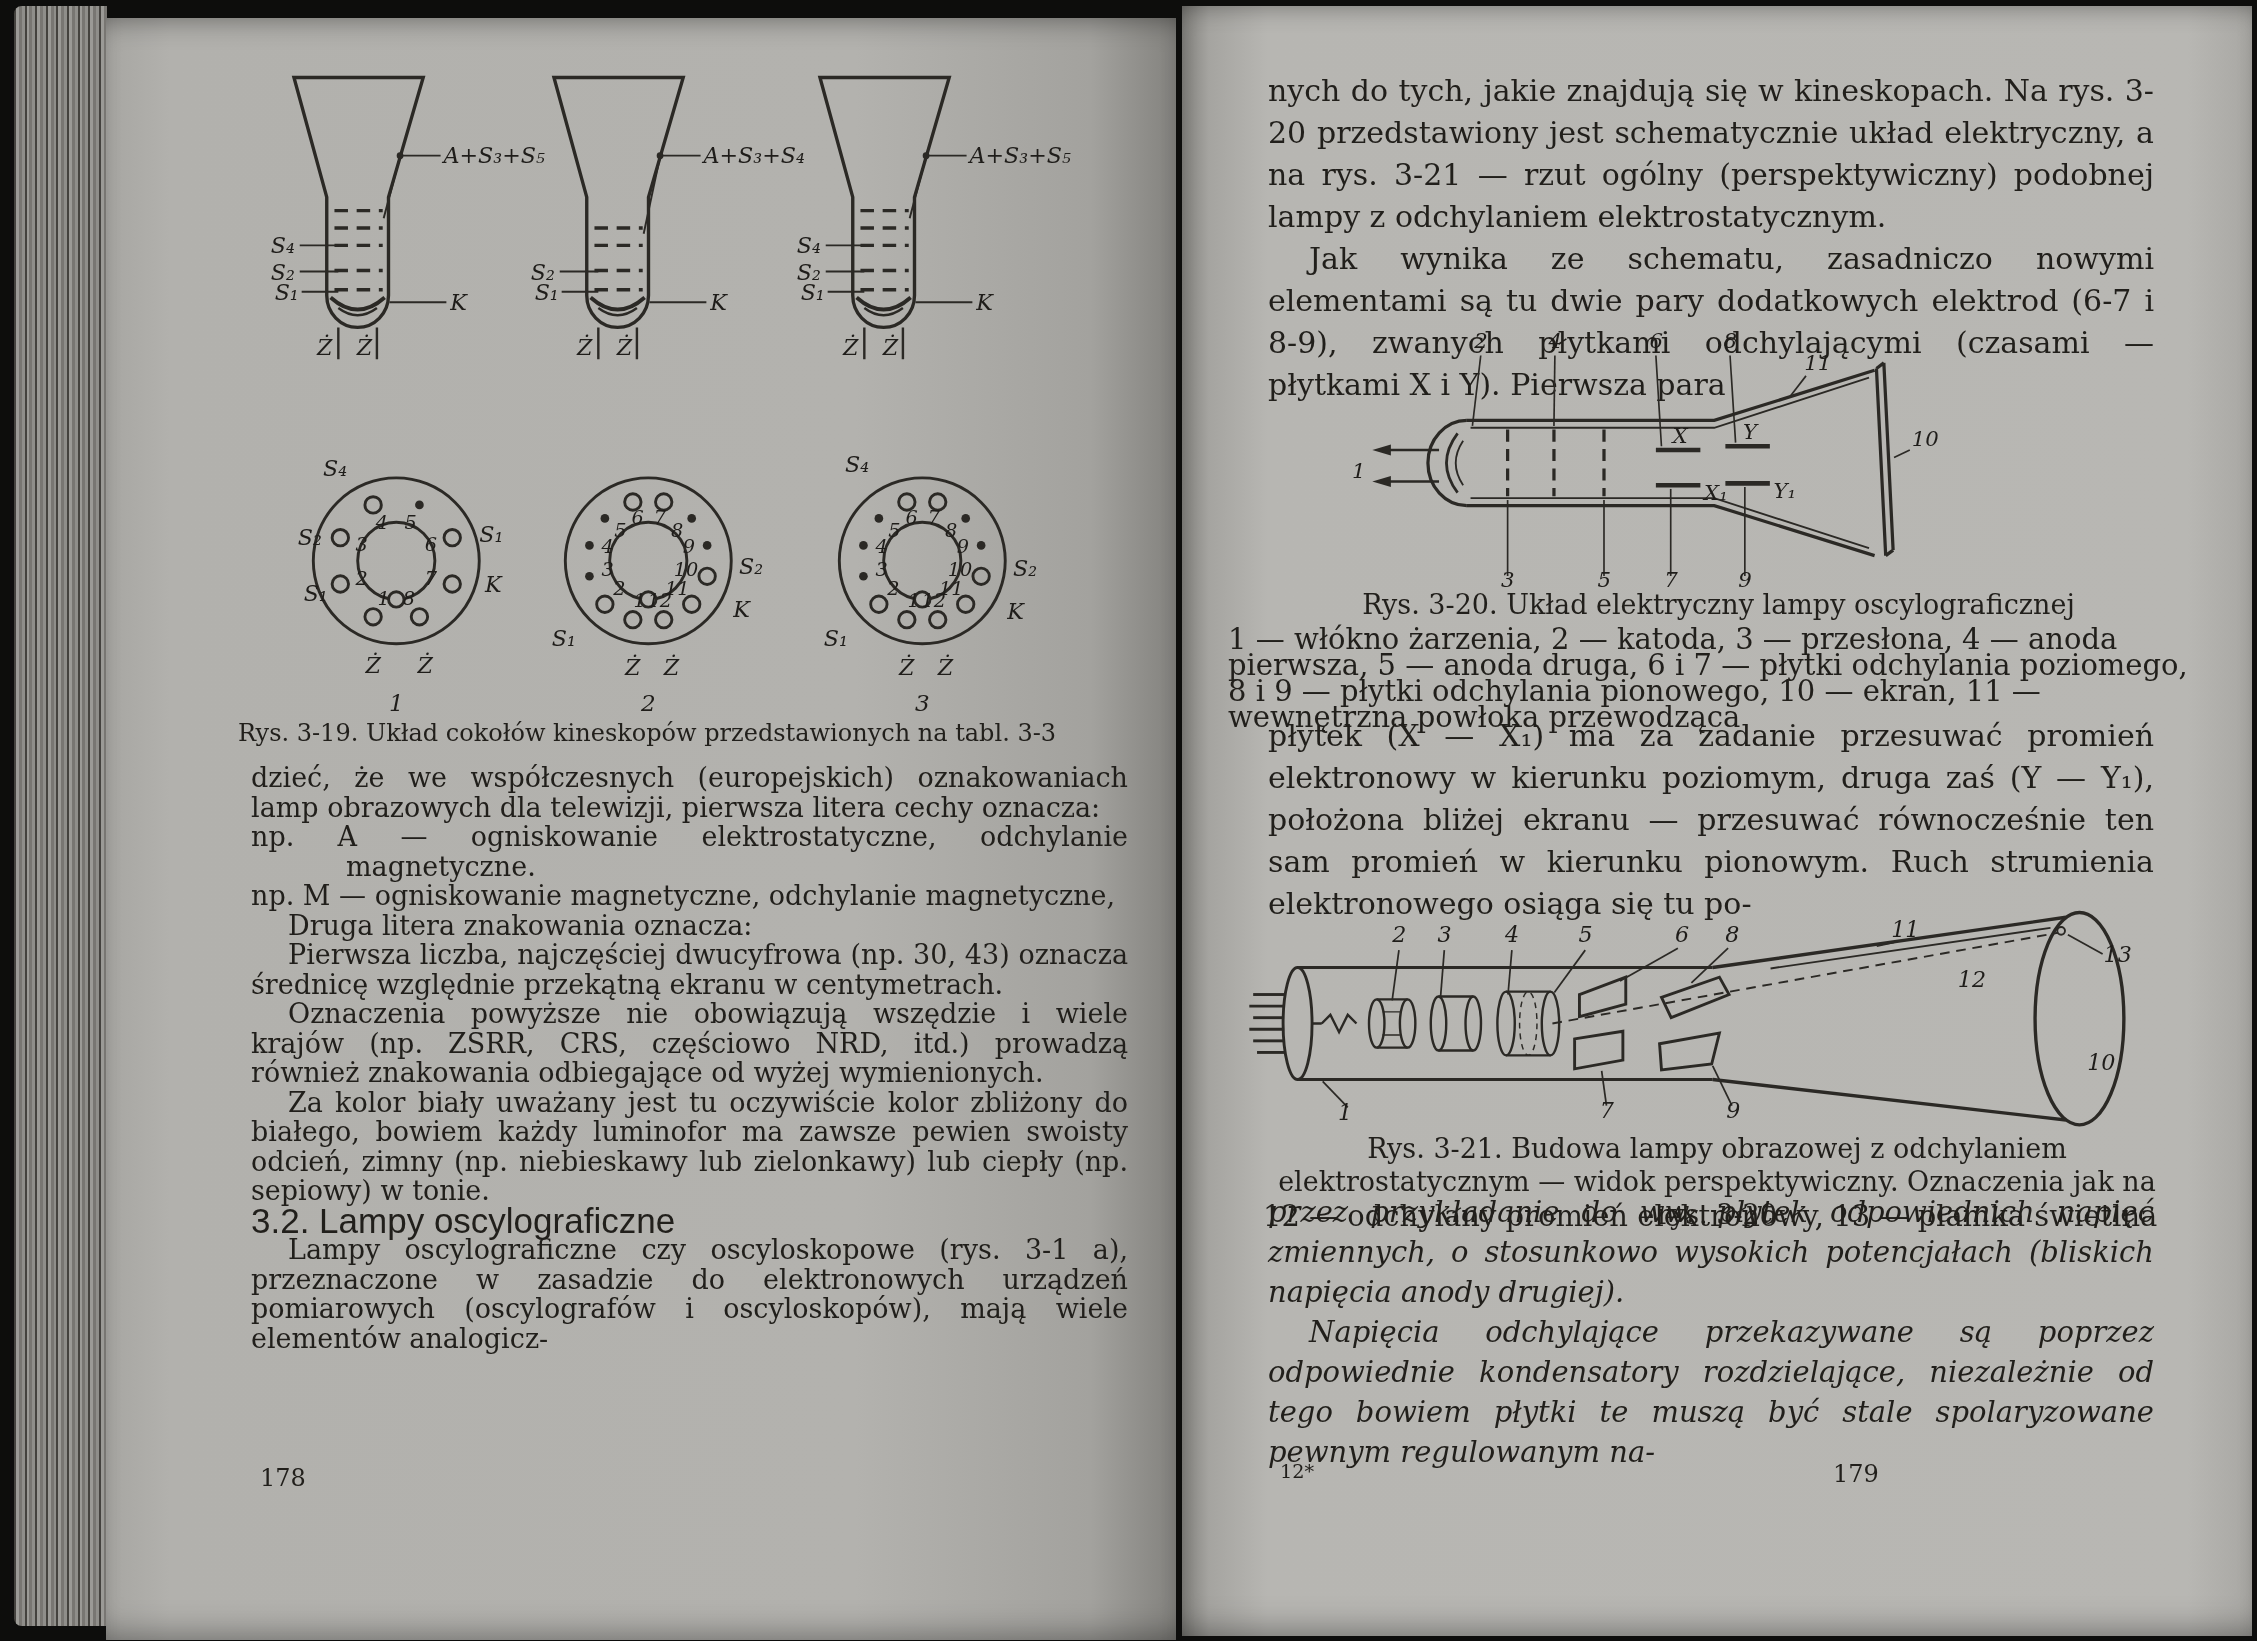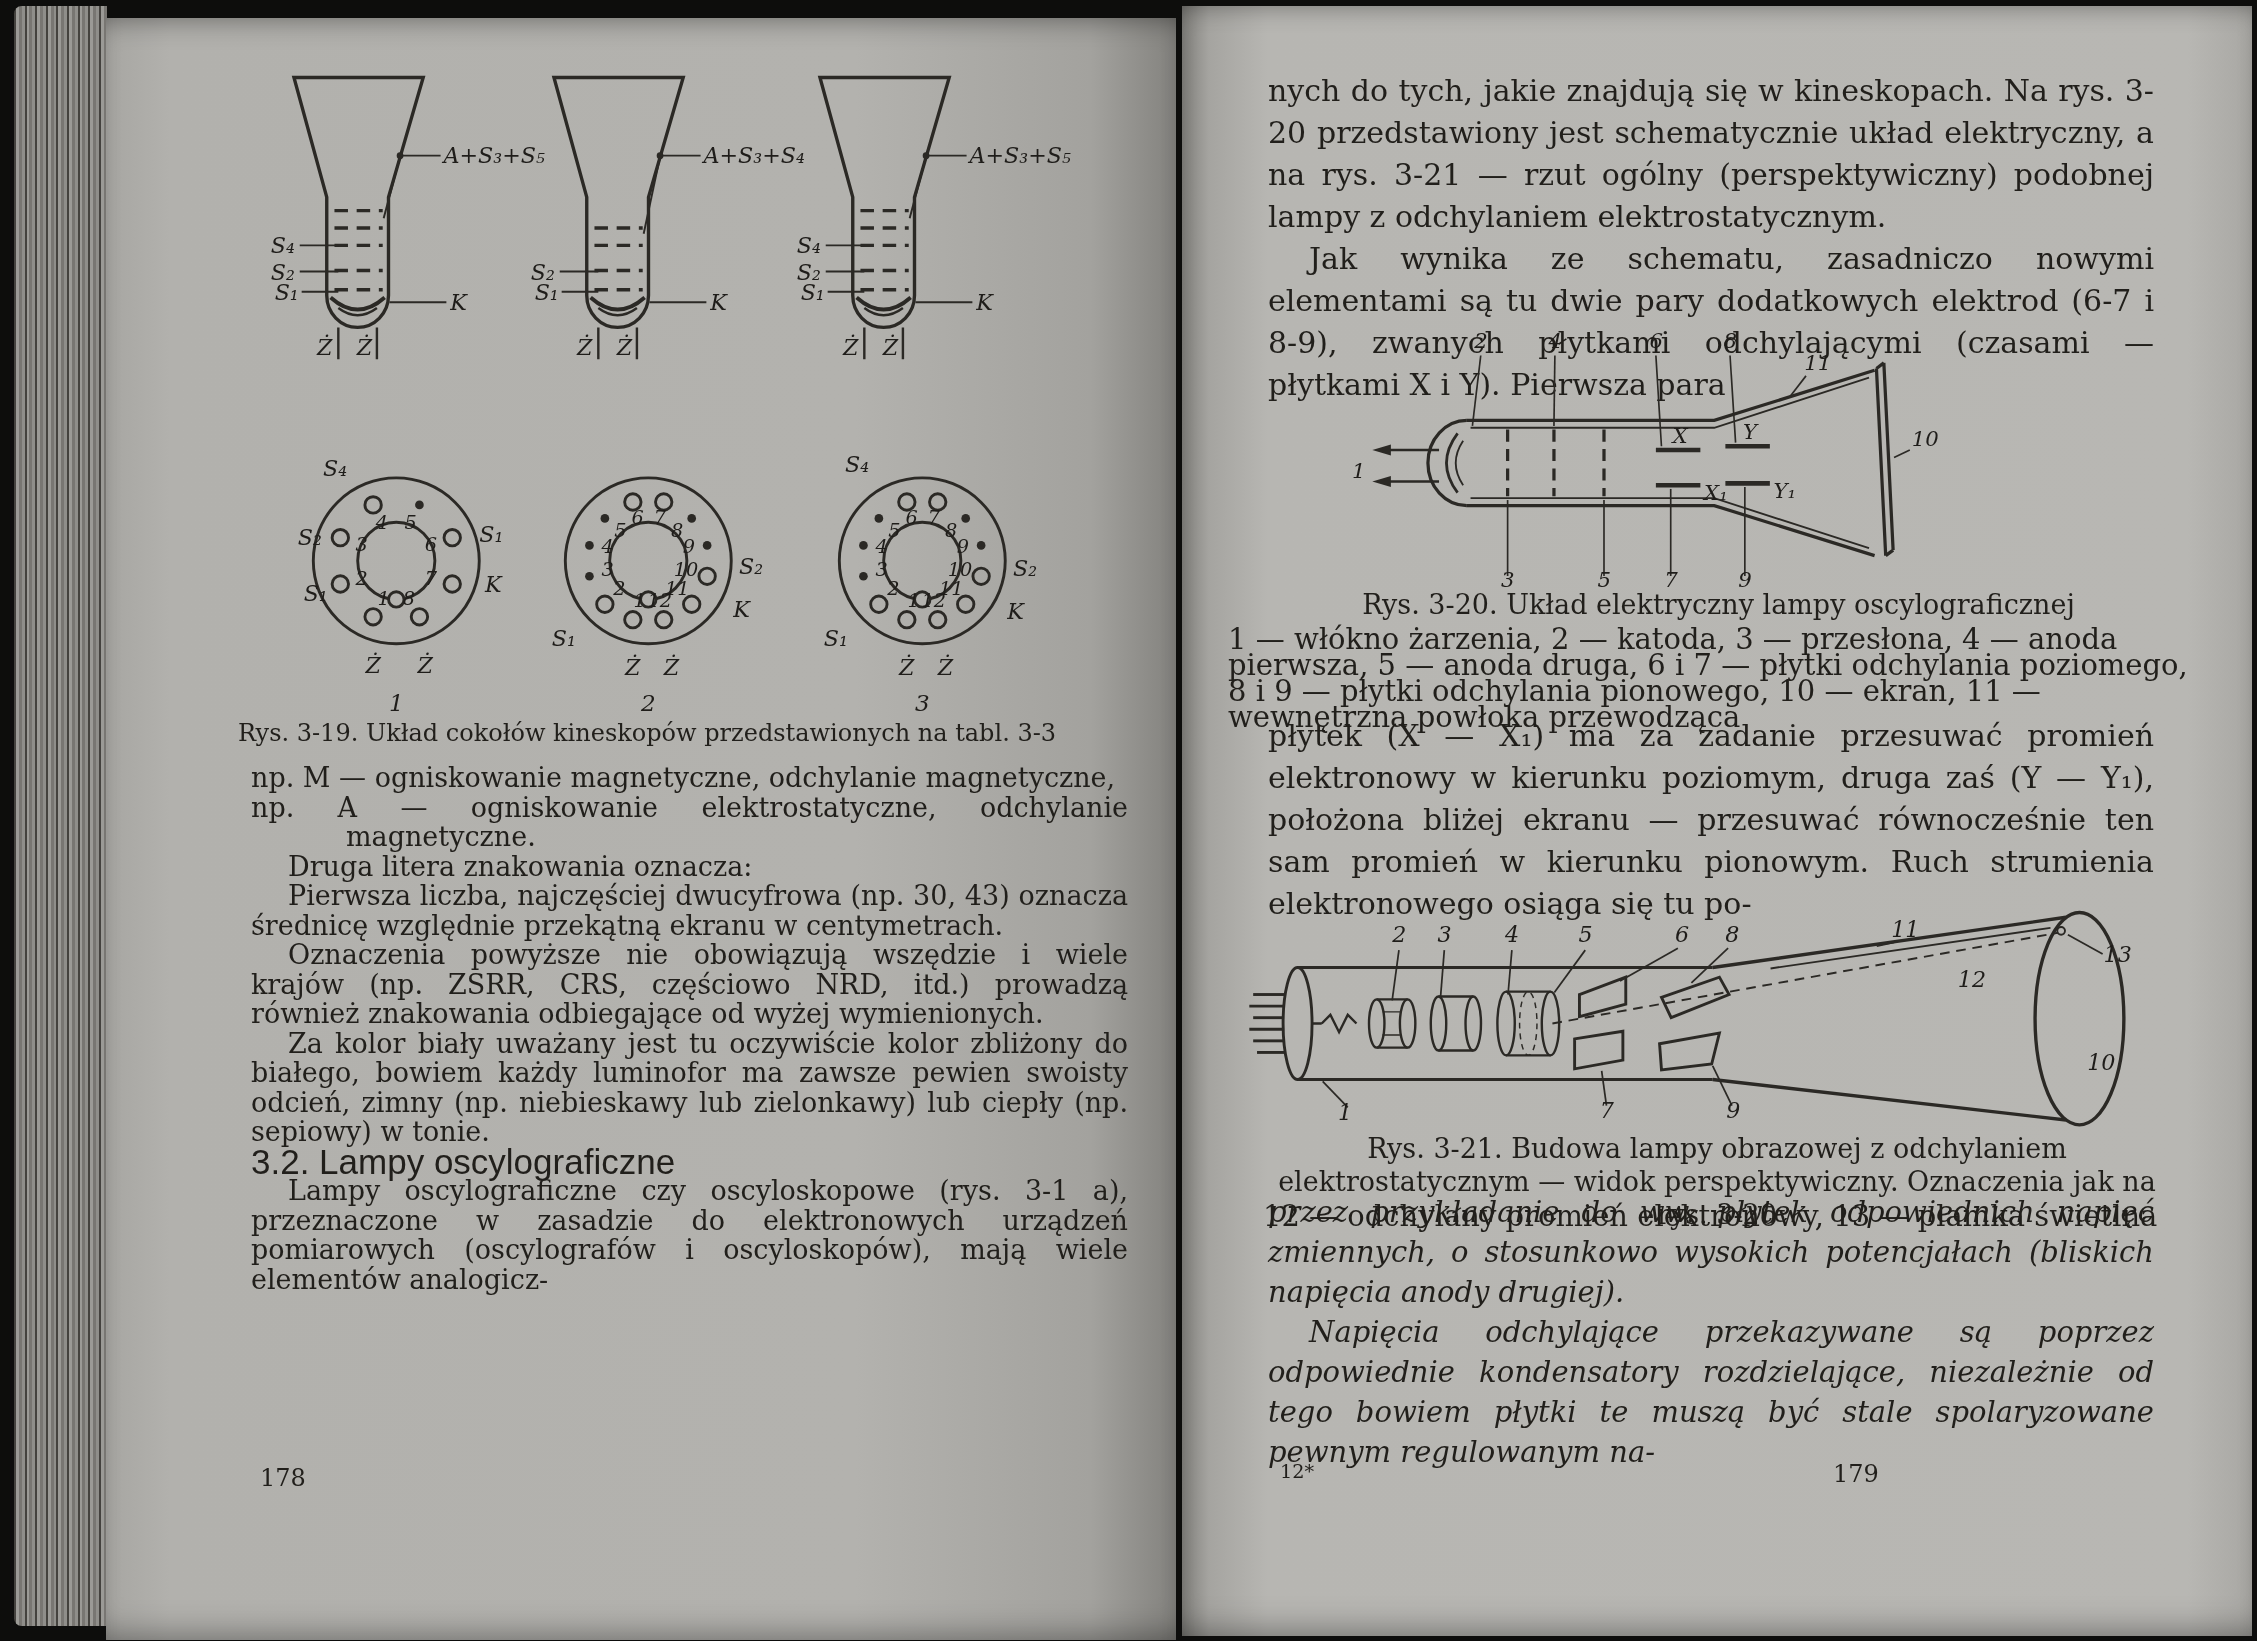--- a/index.html
+++ b/index.html
@@ -250,22 +250,23 @@
       <text class="lbl" x="206" y="134">S₂</text>
       <text class="lbl" x="200" y="178">K</text>
       <text class="lbl" x="88" y="236">Ż</text>
       <text class="lbl" x="128" y="236">Ż</text>
       <text class="biglbl" x="112" y="274">3</text>
     </svg>
 
     <div class="caption cap-319">Rys. 3-19. Układ cokołów kineskopów przedstawionych na tabl. 3-3</div>
 
     <div class="body-col col-left">
+      <p class="cont">dzieć, że we współczesnych (europejskich) oznakowaniach lamp obrazowych dla telewizji, pierwsza litera cechy oznacza:</p>
+      <p class="hang">np. A — ogniskowanie elektrostatyczne, odchylanie magnetyczne.</p>
       <p class="hang">np. M — ogniskowanie magnetyczne, odchylanie magnetyczne,</p>
-      <p class="hang">np. A — ogniskowanie elektrostatyczne, odchylanie magnetyczne.</p>
       <p class="ind">Druga litera znakowania oznacza:</p>
       <p class="ind">Pierwsza liczba, najczęściej dwucyfrowa (np. 30, 43) oznacza średnicę względnie przekątną ekranu w centymetrach.</p>
       <p class="ind">Oznaczenia powyższe nie obowiązują wszędzie i wiele krajów (np. ZSRR, CRS, częściowo NRD, itd.) prowadzą również znakowania odbiegające od wyżej wymienionych.</p>
       <p class="ind">Za kolor biały uważany jest tu oczywiście kolor zbliżony do białego, bowiem każdy luminofor ma zawsze pewien swoisty odcień, zimny (np. niebieskawy lub zielonkawy) lub ciepły (np. sepiowy) w tonie.</p>
       <p class="heading">3.2. Lampy oscylograficzne</p>
       <p class="ind">Lampy oscylograficzne czy oscyloskopowe (rys. 3-1 a), przeznaczone w zasadzie do elektronowych urządzeń pomiarowych (oscylografów i oscyloskopów), mają wiele elementów analogicz-</p>
     </div>
 
     <div class="pagenum pn-178">178</div>
   </div>

